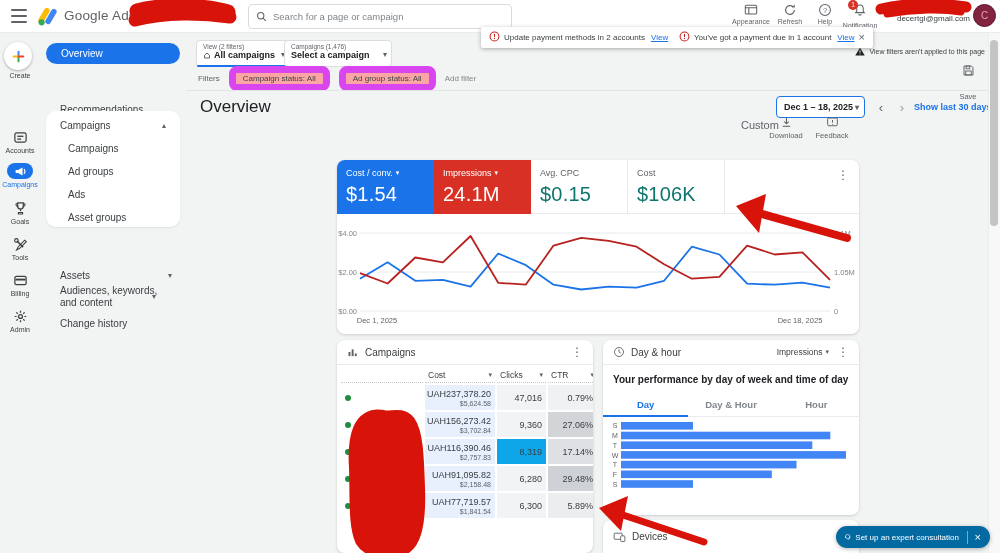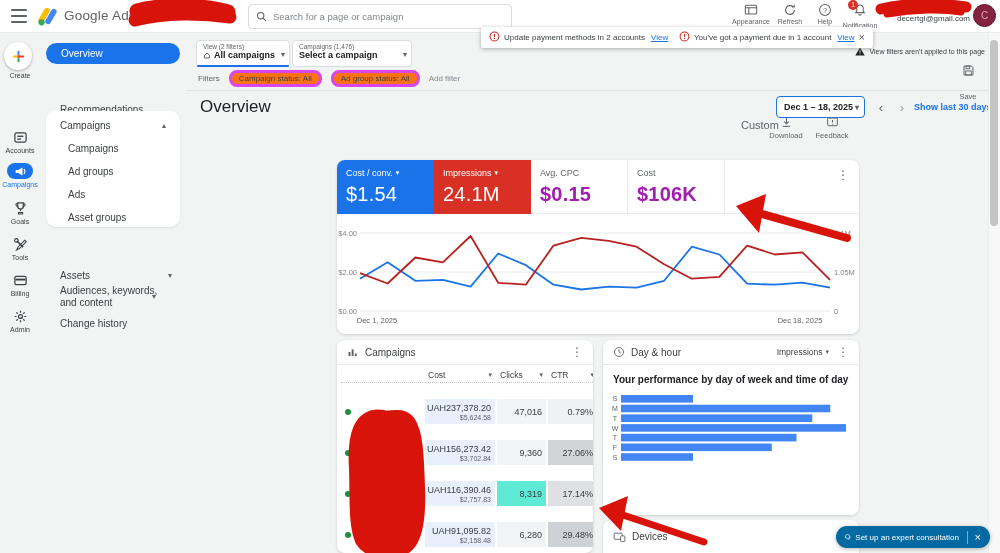--- a/index.html
+++ b/index.html
@@ -48,21 +48,21 @@
   .nav-card .child { left:22px; }
   .nav-wrap2 { height:32px !important; line-height:1.25; width:104px; }
 
   
   .fbox { position:absolute; top:40px; height:27px; background:#fff; border:1px solid #dadce0; border-radius:4px; padding:2px 14px 2px 6px; cursor:pointer; }
   .fbox .l1 { font-size:6.5px; color:#5f6368; }
   .fbox .l2 { font-size:9px; font-weight:700; color:#202124; display:flex; align-items:center; gap:3px; white-space:nowrap; }
   .fbox .arr { position:absolute; right:4px; top:9px; font-size:8px; color:#5f6368; }
   .fbox.viewbox::after { content:""; position:absolute; left:0; right:0; bottom:-1px; height:2px; background:#1a73e8; border-radius:1px; }
   .filters-row { position:absolute; left:198px; top:71px; height:15px; display:flex; align-items:center; gap:9px; font-size:8px; color:#5f6368; }
-  .chip { background:#f97316; border:3px solid #d946ef; border-radius:8px; padding:1px 7px; color:#3c4043; font-weight:500; cursor:pointer; white-space:nowrap; }
+  .chip { background:#fca5a5; border:7px solid #d946ef; border-radius:8px; padding:1px 7px; color:#3c4043; font-weight:500; cursor:pointer; white-space:nowrap; }
   .addfilter { color:#80868b; cursor:pointer; }
   .warnline { position:absolute; right:15px; top:47px; display:flex; align-items:center; gap:4px; font-size:7px; color:#3c4043; white-space:nowrap; }
   .saveblk { position:absolute; right:18px; top:64px; width:28px; display:flex; flex-direction:column; align-items:center; gap:15px; cursor:pointer; }
   .saveblk .lbl { font-size:7.5px; color:#5f6368; }
   .main-divider { position:absolute; left:186px; right:12px; top:90px; border-top:1px solid #e3e4e6; }
   .page-title { position:absolute; left:200px; top:97px; font-size:17px; color:#202124; }
   .custom-lbl { position:absolute; left:741px; top:119px; font-size:11px; color:#5f6368; }
   .datebox { position:absolute; left:776px; top:96px; width:89px; height:22px; background:#fff; border:1.5px solid #1a73e8; border-radius:4px; display:flex; align-items:center; padding:0 5px 0 7px; font-size:9px; font-weight:700; color:#202124; cursor:pointer; }
   .datebox .arr { margin-left:auto; font-size:8px; color:#5f6368; }
   .pg-chev { position:absolute; top:96px; width:20px; height:22px; display:flex; align-items:center; justify-content:center; font-size:13px; cursor:pointer; }
@@ -72,36 +72,36 @@
 
   
   .card { position:absolute; background:#fff; border-radius:8px; box-shadow:0 1px 3px rgba(0,0,0,.16); overflow:hidden; }
   .chart-card { left:337px; top:160px; width:522px; height:174px; }
   .score-row { display:flex; height:54px; }
   .score { width:97px; padding:8px 9px 0; cursor:pointer; position:relative; }
   .score .slbl { font-size:9px; display:flex; align-items:center; gap:3px; white-space:nowrap; }
   .score .sval { font-size:20px; margin-top:5px; letter-spacing:.2px; }
   .score.plain { border-bottom:1px solid #e8eaed; }
   .score.plain .slbl { color:#5f6368; }
-  .score.plain .sval { color:#a21caf;font-weight:bold; }
+  .score.plain .sval { color:#0f766e; }
   .score.sel { color:#fff; }
   .score.b-right { border-right:1px solid #e8eaed; }
   .score-spacer { flex:1; border-bottom:1px solid #e8eaed; position:relative; }
   .dots { position:absolute; right:10px; top:9px; font-size:12px; color:#5f6368; cursor:pointer; line-height:1; }
 
   .panel-hd { height:25px; display:flex; align-items:center; gap:6px; padding:0 10px; border-bottom:1px solid #e8eaed; }
   .panel-hd .ttl { font-size:10px; font-weight:500; color:#3c4043; }
   .panel-hd .dots2 { margin-left:auto; font-size:12px; color:#5f6368; cursor:pointer; }
   .panel-sub { padding:9px 10px 5px; font-size:10.5px; font-weight:700; color:#202124; }
   .camp-card { left:337px; top:340px; width:256px; height:213px; }
   .tblwrap { padding:0 4px; }
   .tbl-head { display:grid; grid-template-columns:82px 70px 49px 49px; gap:2px; margin-top:3px; }
   .tbl-head .hc { display:flex; align-items:center; font-size:8.5px; color:#3c4043; border-bottom:1px dotted #c4c7ca; padding:2px 3px; cursor:pointer; }
   .tbl-head .hc .arr { margin-left:auto; font-size:7px; color:#5f6368; }
-  .trow { display:grid; grid-template-columns:82px 70px 49px 49px; gap:2px; margin-top:16px; cursor:pointer; }
+  .trow { display:grid; grid-template-columns:82px 70px 49px 49px; gap:2px; margin-top:2px; cursor:pointer; }
   .tcell { height:25px; font-size:9px; color:#3c4043; display:flex; flex-direction:column; align-items:flex-end; justify-content:center; padding-right:4px; }
   .tcell.namec { align-items:flex-start; justify-content:center; padding-left:4px; }
   .dot { width:6px; height:6px; border-radius:50%; background:#1e8e3e; }
   .tcell .sub { font-size:7px; color:#5f6368; margin-top:1px; }
 
   .dh-card { left:603px; top:340px; width:256px; height:175px; }
   .dh-right { margin-left:auto; display:flex; align-items:center; gap:8px; }
   .dh-metric { font-size:8.5px; color:#3c4043; display:flex; gap:3px; align-items:center; cursor:pointer; }
   .tabs { display:flex; border-bottom:1px solid #e8eaed; margin-top:4px; }
   .tab { flex:1; text-align:center; font-size:9.5px; font-weight:700; color:#80868b; padding:5px 0 6px; cursor:pointer; position:relative; }
@@ -309,21 +309,21 @@
   <div class="fbox viewbox" style="left:196px;width:94px">
     <div class="l1">View (2 filters)</div>
     <div class="l2">
       <svg width="9" height="9" viewBox="0 0 16 16">
           <path d="M3 7.5L8 3l5 4.5V13H3z" fill="none" stroke="#3c4043" stroke-width="1.6"></path>
         </svg>
       <span>All campaigns</span>
     </div>
     <span class="arr">▾</span>
   </div>
-  <div class="fbox" style="left:292px;width:120px">
+  <div class="fbox" style="left:284px;width:108px">
     <div class="l1">Campaigns (1,476)</div>
     <div class="l2">
         <span>Select a campaign</span>
       </div>
     <span class="arr">▾</span>
   </div>
   <div class="filters-row">
     <span>Filters</span>
     <span id="chips" style="display:flex;gap:9px">
         <span class="chip">Campaign status: All</span>
@@ -473,21 +473,21 @@
             <div class="tcell" style="background: rgb(210, 212, 216); justify-content: center;">27.06%</div>
           </div>
           <div class="trow">
             <div class="tcell namec">
               <span class="dot" style="background: rgb(30, 142, 62);"></span>
             </div>
             <div class="tcell" style="background: rgb(232, 240, 254);">
               <div>UAH116,390.46</div>
               <div class="sub">$2,757.83</div>
             </div>
-            <div class="tcell" style="background: #5eead4; justify-content: center;">8,319</div>
+            <div class="tcell" style="background: #0ea5e9; justify-content: center;">8,319</div>
             <div class="tcell" style="background: rgb(222, 224, 227); justify-content: center;">17.14%</div>
           </div>
           <div class="trow">
             <div class="tcell namec">
               <span class="dot" style="background: rgb(30, 142, 62);"></span>
             </div>
             <div class="tcell" style="background: rgb(232, 240, 254);">
               <div>UAH91,095.82</div>
               <div class="sub">$2,158.48</div>
             </div>
@@ -518,20 +518,25 @@
       <span class="ttl">Day &amp; hour</span>
       <span class="dh-right">
         <span class="dh-metric">
             <span>Impressions</span>
             <span style="font-size:7px;color:#5f6368">▾</span>
           </span>
         <span class="dots2" style="margin-left:0">⋮</span>
       </span>
     </div>
     <div class="panel-sub" style="font-size:10px">Your performance by day of week and time of day</div>
+    <div class="tabs" id="dh-tabs">
+        <div class="tab active">Day</div>
+        <div class="tab">Day &amp; Hour</div>
+        <div class="tab">Hour</div>
+      </div>
     <svg id="day-bars" width="248" height="76" viewBox="0 0 248 76" style="margin:4px 4px 0">
         <text x="8" y="7.4" text-anchor="middle" font-size="7" fill="#5f6368">S</text>
         <rect x="14" y="1" width="72.0" height="7.6" fill="#4285f4"></rect>
         <text x="8" y="17.1" text-anchor="middle" font-size="7" fill="#5f6368">M</text>
         <rect x="14" y="10.7" width="209.3" height="7.6" fill="#4285f4"></rect>
         <text x="8" y="26.799999999999997" text-anchor="middle" font-size="7" fill="#5f6368">T</text>
         <rect x="14" y="20.4" width="191.3" height="7.6" fill="#4285f4"></rect>
         <text x="8" y="36.5" text-anchor="middle" font-size="7" fill="#5f6368">W</text>
         <rect x="14" y="30.099999999999998" width="225.0" height="7.6" fill="#4285f4"></rect>
         <text x="8" y="46.199999999999996" text-anchor="middle" font-size="7" fill="#5f6368">T</text>

